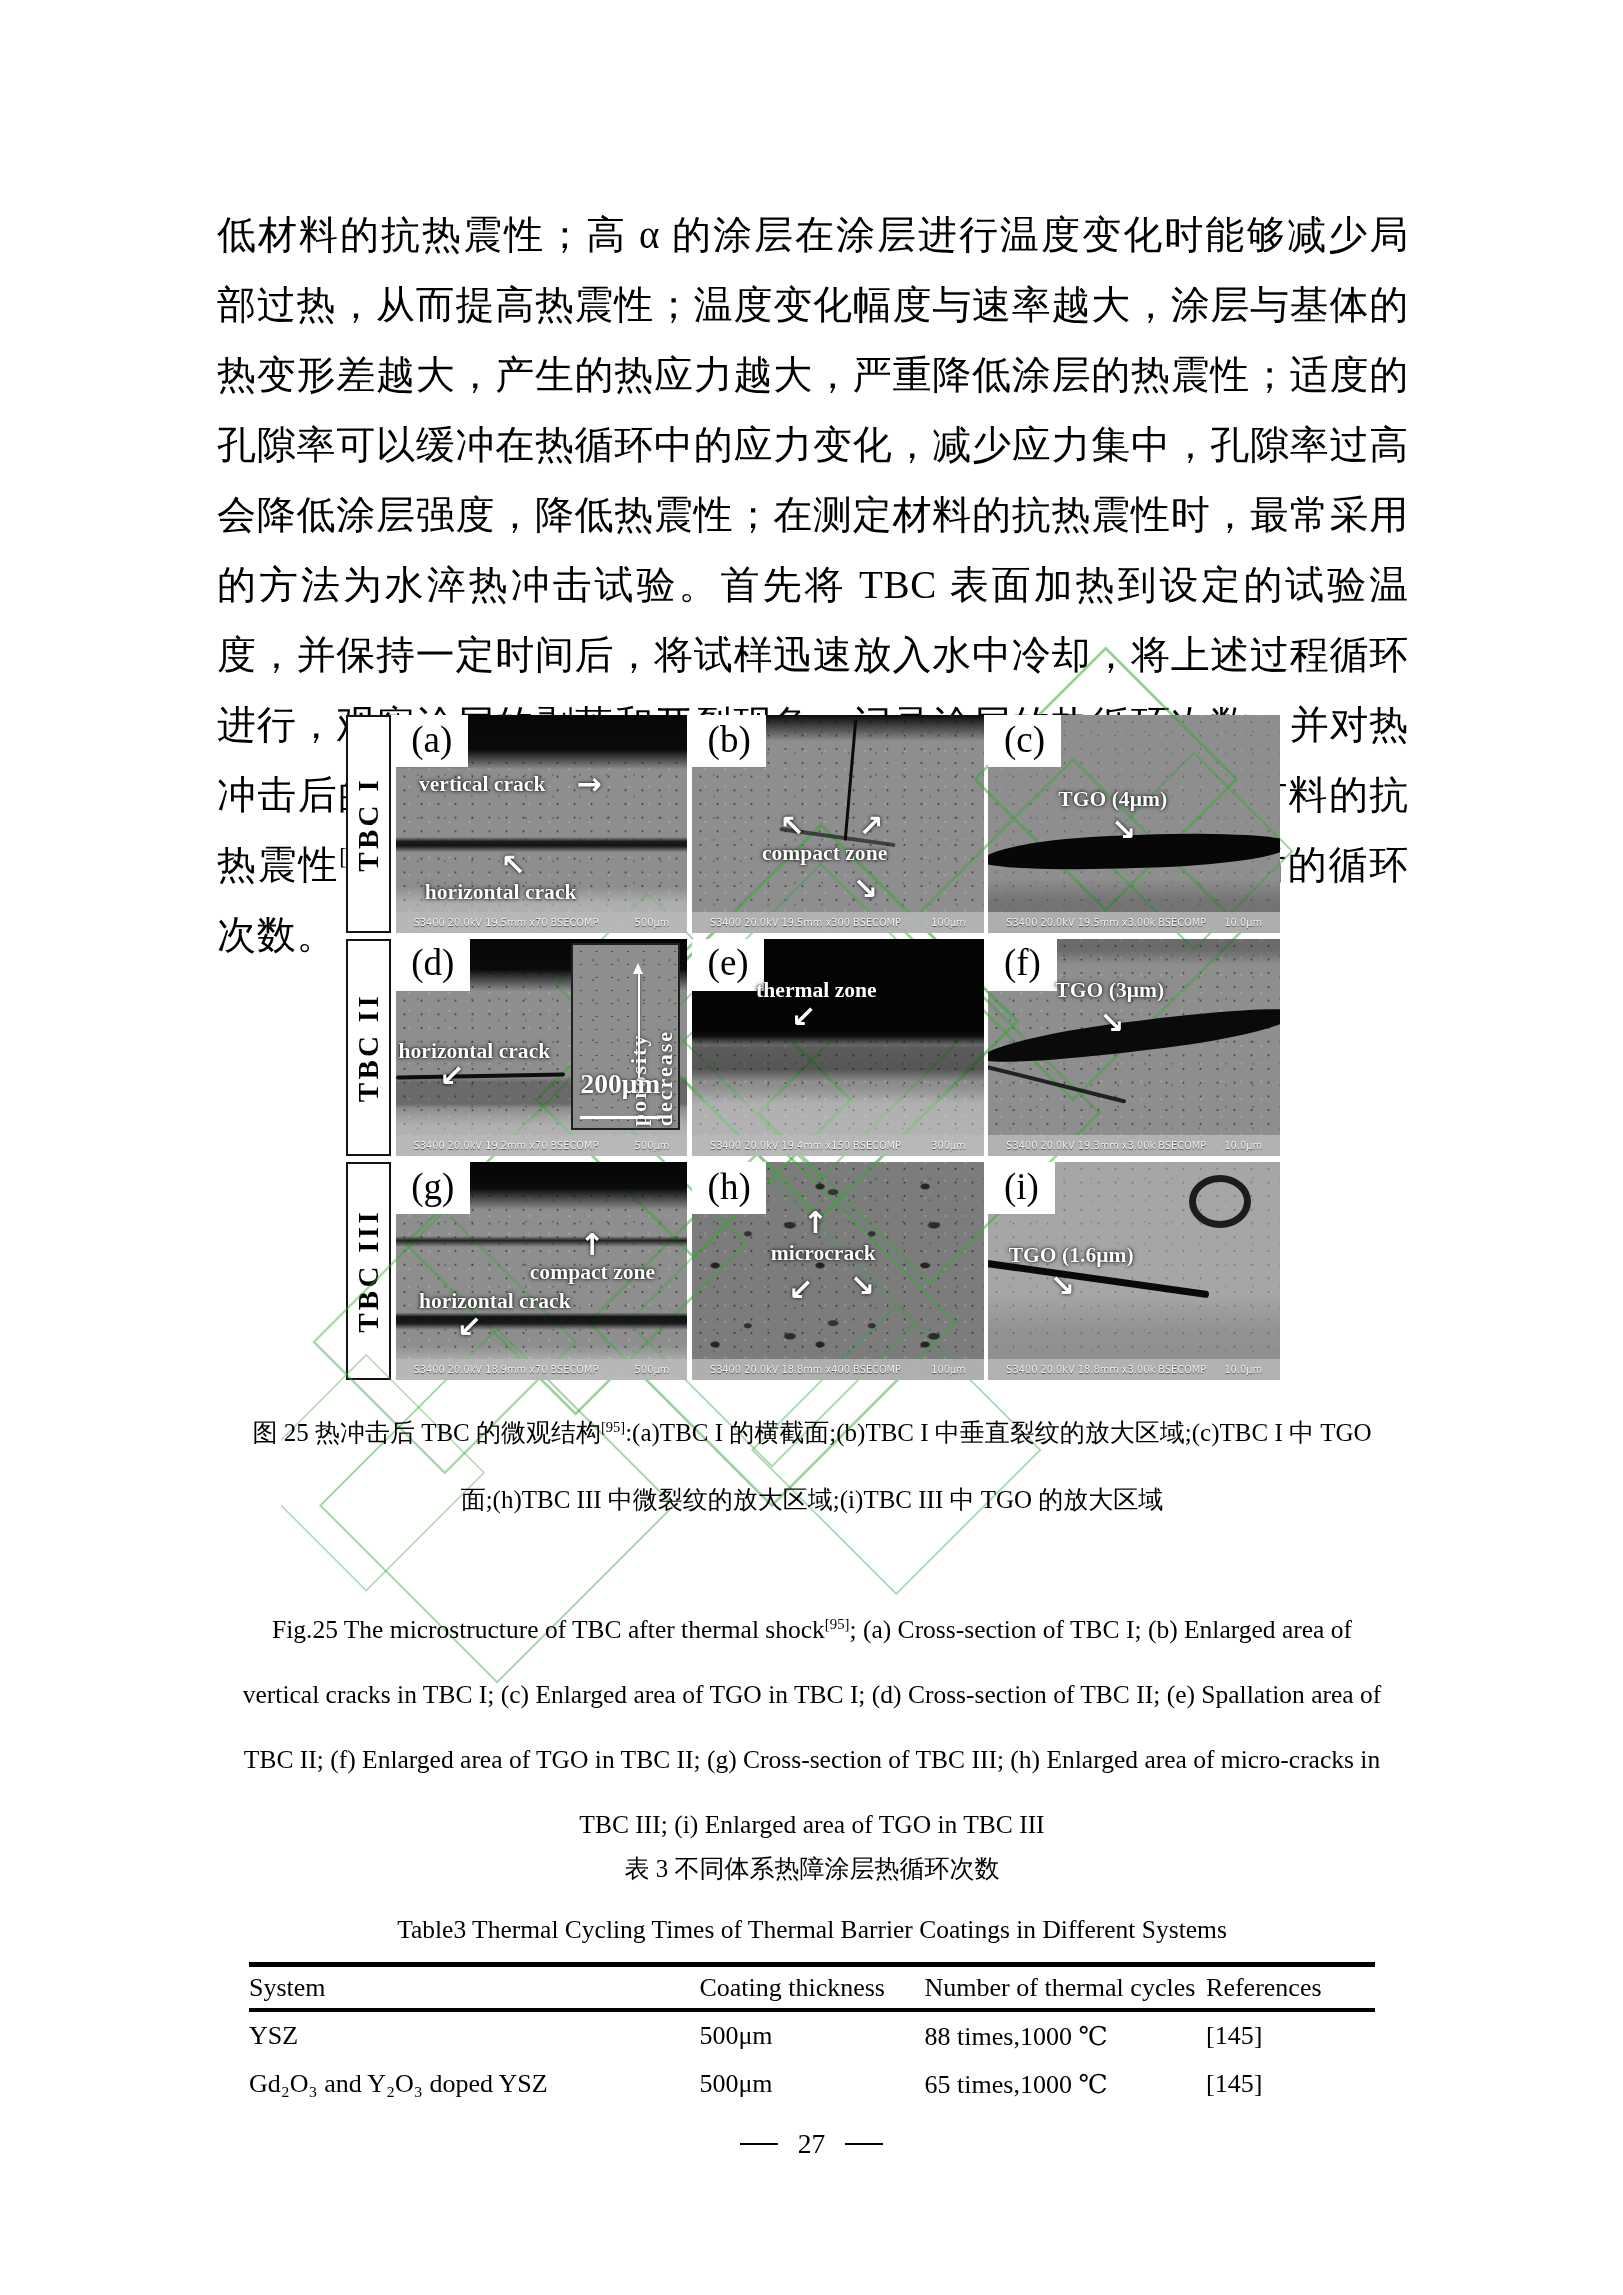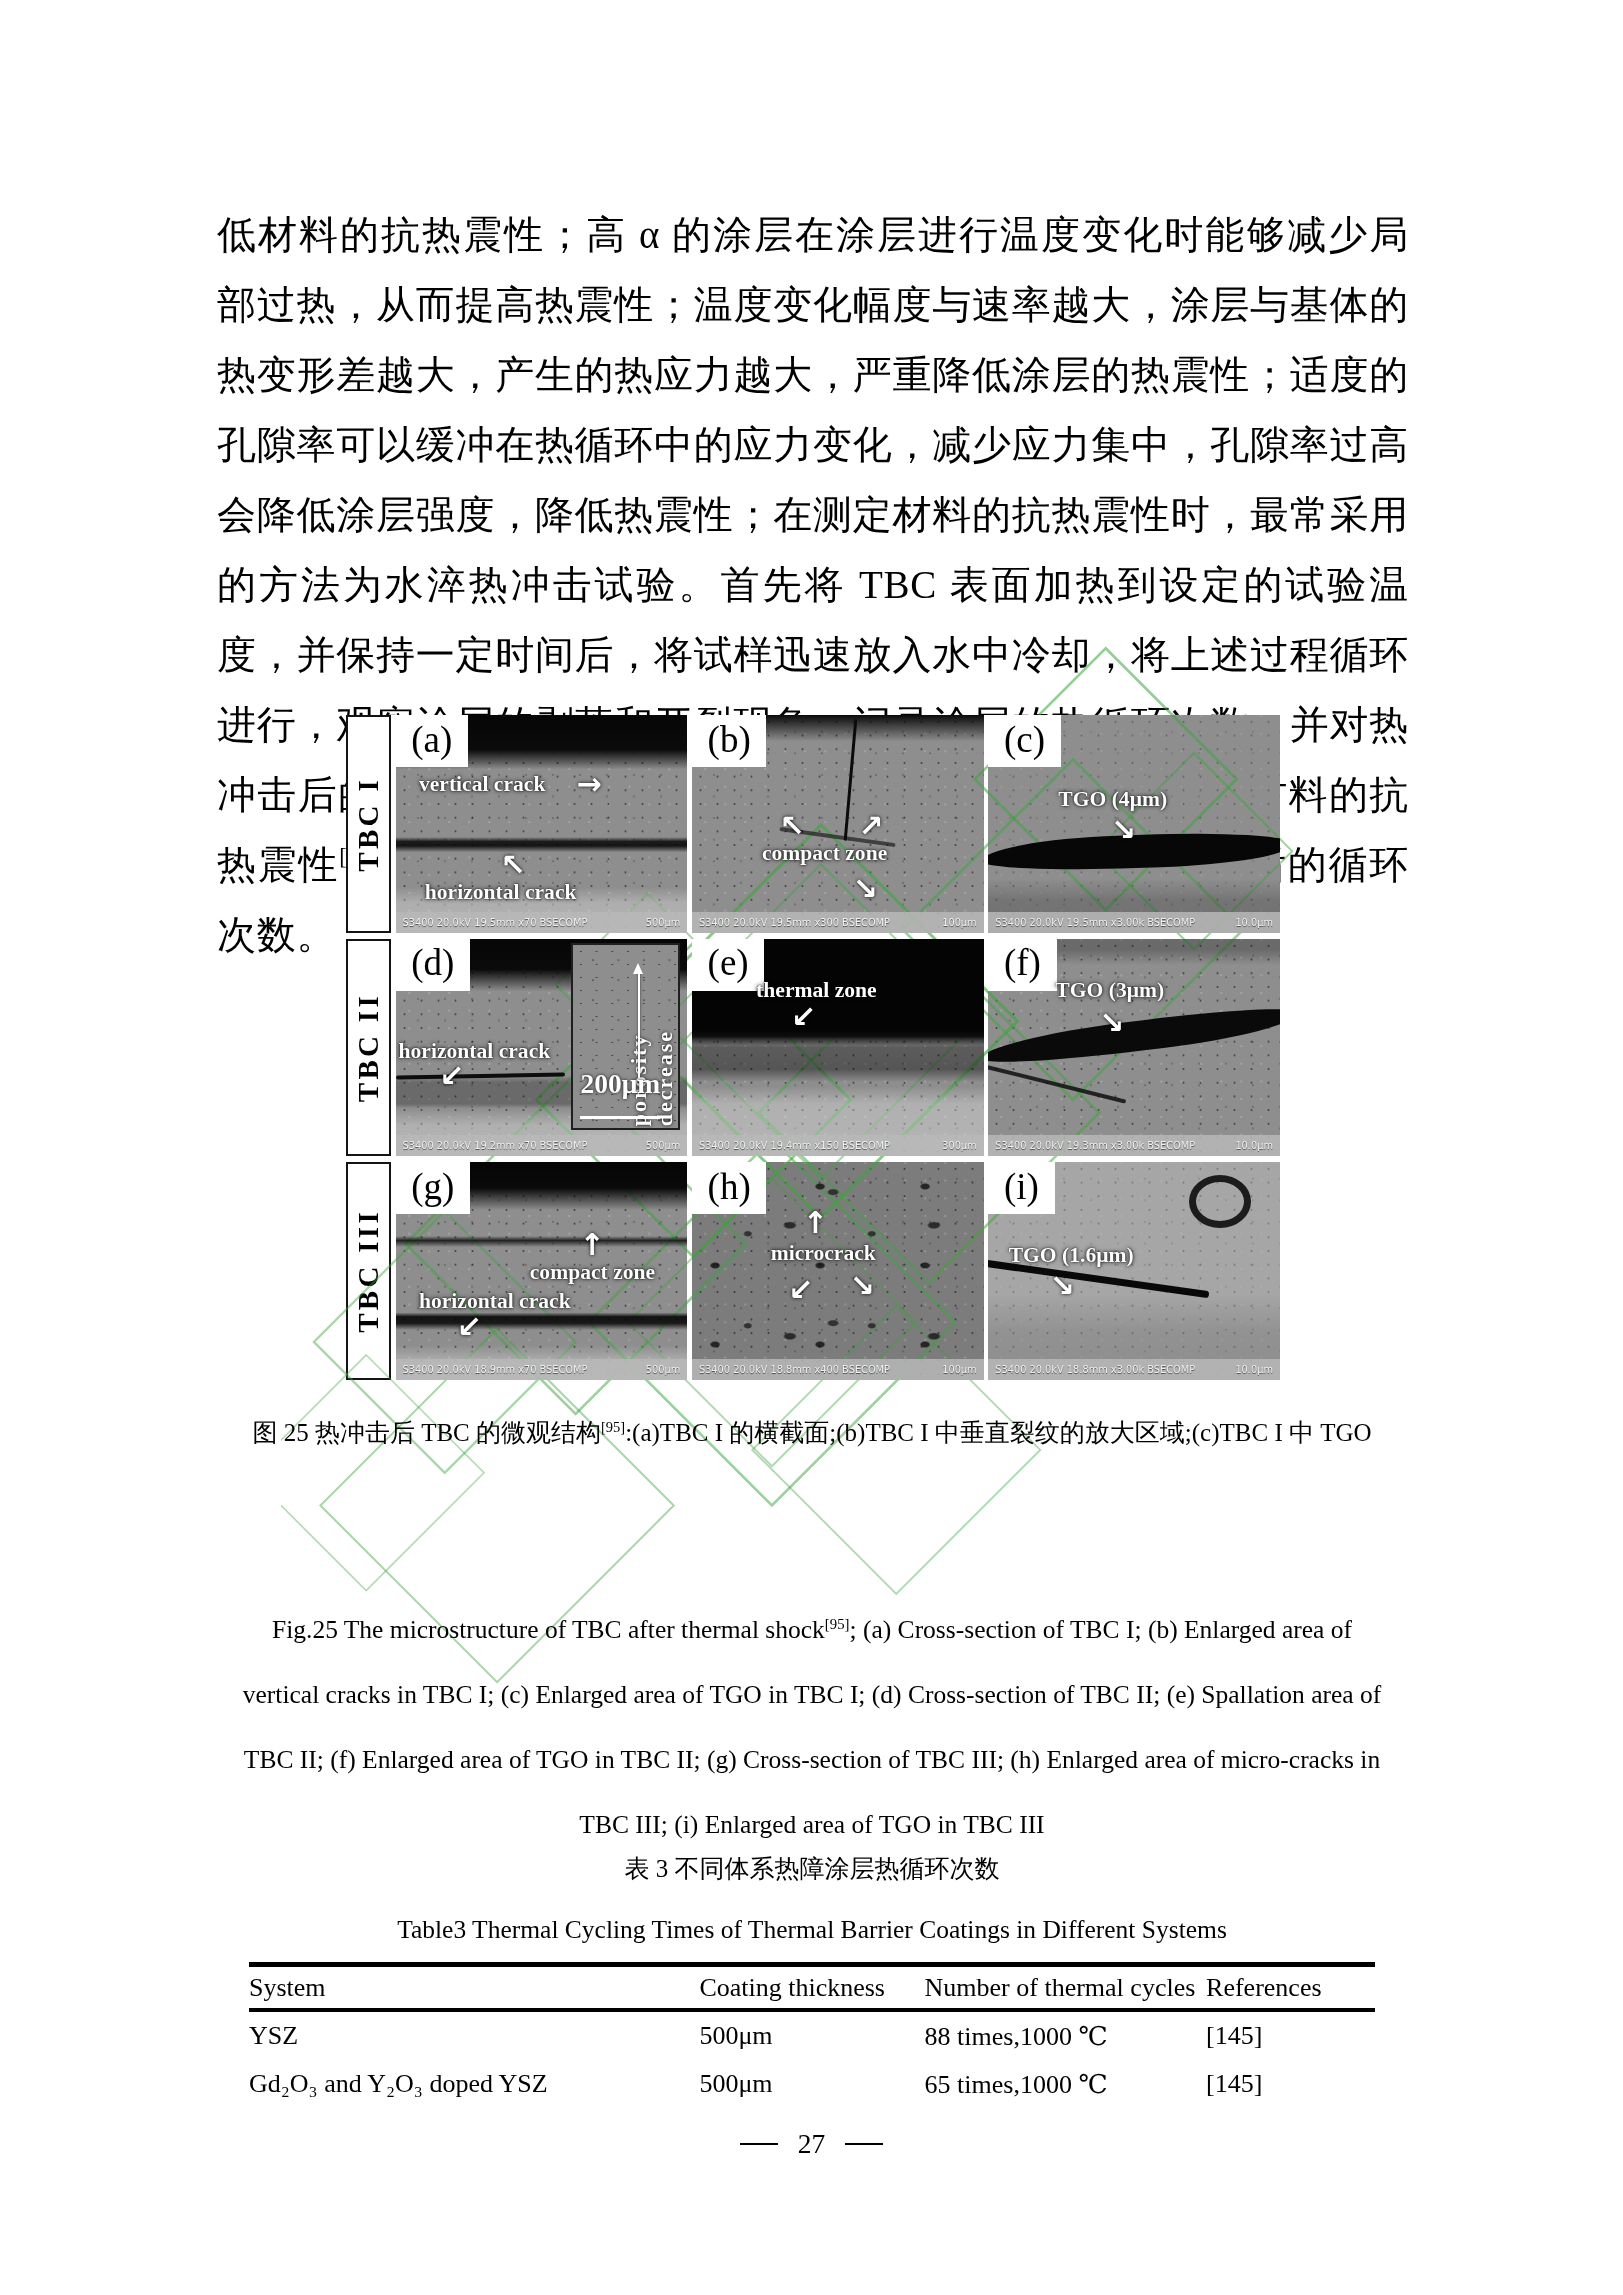--- a/index.html
+++ b/index.html
@@ -30,21 +30,21 @@
   .panel::after{content:"";position:absolute;inset:0;z-index:1;pointer-events:none;}
   .panel i{position:absolute;display:none;z-index:1;}
   .letter{position:absolute;left:0;top:0;background:#fff;color:#000;font-size:37px;
           padding:2.6px 15.7px 6.5px;z-index:3;}
   .ann{position:absolute;z-index:3;color:#fff;font-weight:700;font-size:21.6px;white-space:nowrap;
        text-shadow:0 0 4.6px rgba(0,0,0,.9),0 0 1.3px #000;}
   .arr{position:absolute;z-index:3;color:#fff;font-weight:700;font-size:30px;line-height:1;
        font-family:"DejaVu Sans",sans-serif;text-shadow:0 0 3.9px #000;}
   .sembar{position:absolute;left:0;right:0;bottom:0;height:21px;z-index:3;
           background:rgba(185,185,185,.85);display:flex;justify-content:space-between;
-          align-items:center;padding:0 7px;font-family:"DejaVu Sans",sans-serif;
+          align-items:center;padding:0 18px;font-family:"DejaVu Sans",sans-serif;
           font-size:9.8px;color:#f0f0f0;text-shadow:0 0.7px 0.7px rgba(0,0,0,.55);}
 
   
   .v00::after{background:
       linear-gradient(180deg,#060606 0%,#0b0b0b 16%,rgba(11,11,11,0) 25%),
       linear-gradient(180deg,transparent 56%,rgba(8,8,8,.85) 58%,rgba(8,8,8,.9) 60%,transparent 63%),
       linear-gradient(180deg,transparent 79%,rgba(255,255,255,.28) 86%,rgba(255,255,255,.32) 100%);}
   .v01::after{background:linear-gradient(180deg,#0a0a0a 0%,rgba(10,10,10,.5) 6%,transparent 12%);}
   .v01 .f1{display:block;left:54%;top:2%;width:3.3px;height:56%;background:#0b0b0b;
            transform:rotate(5deg);border-radius:2px;}
@@ -272,20 +272,21 @@
       <polygon points="250,865 450,1065 250,1265 50,1065" stroke-width="3.5" opacity="0.45"></polygon>
       <polygon points="330,1045 600,1315 330,1585 60,1315" stroke-width="3" opacity="0.45"></polygon>
       <polygon points="130,1085 310,1265 130,1445 -50,1265" stroke-width="2.5" opacity="0.4"></polygon>
       <polygon points="940,1010 1160,1230 940,1450 720,1230" stroke-width="3" opacity="0.4"></polygon>
       <polygon points="560,380 700,520 560,660 420,520" stroke-width="3" opacity="0.45"></polygon>
     </g>
   </svg>
 
   <div class="cap cn-cap">
     <div><span>图 25  热冲击后 TBC 的微观结构</span><sup>[95]</sup><span>:(a)TBC I 的横截面;(b)TBC I 中垂直裂纹的放大区域;(c)TBC I 中 TGO</span></div>
+    <div>面;(h)TBC III 中微裂纹的放大区域;(i)TBC III 中 TGO 的放大区域</div>
   </div>
 
   <div class="cap en-cap">
     <div><span>Fig.25  The microstructure of TBC after thermal shock</span><sup>[95]</sup><span>; (a) Cross-section of TBC I; (b) Enlarged area of</span></div>
     <div>vertical cracks in TBC I; (c) Enlarged area of TGO in TBC I; (d) Cross-section of TBC II; (e) Spallation area of</div>
     <div>TBC II; (f) Enlarged area of TGO in TBC II; (g) Cross-section of TBC III; (h) Enlarged area of micro-cracks in</div>
     <div>TBC III; (i) Enlarged area of TGO in TBC III</div>
   </div>
 
   <div class="cap cn-tbl-title">表 3  不同体系热障涂层热循环次数</div>

